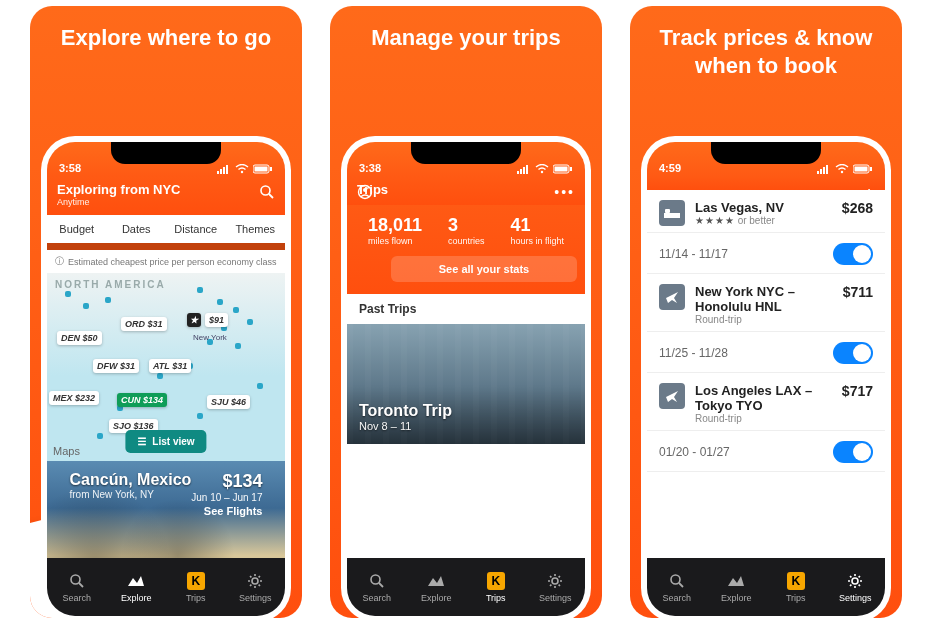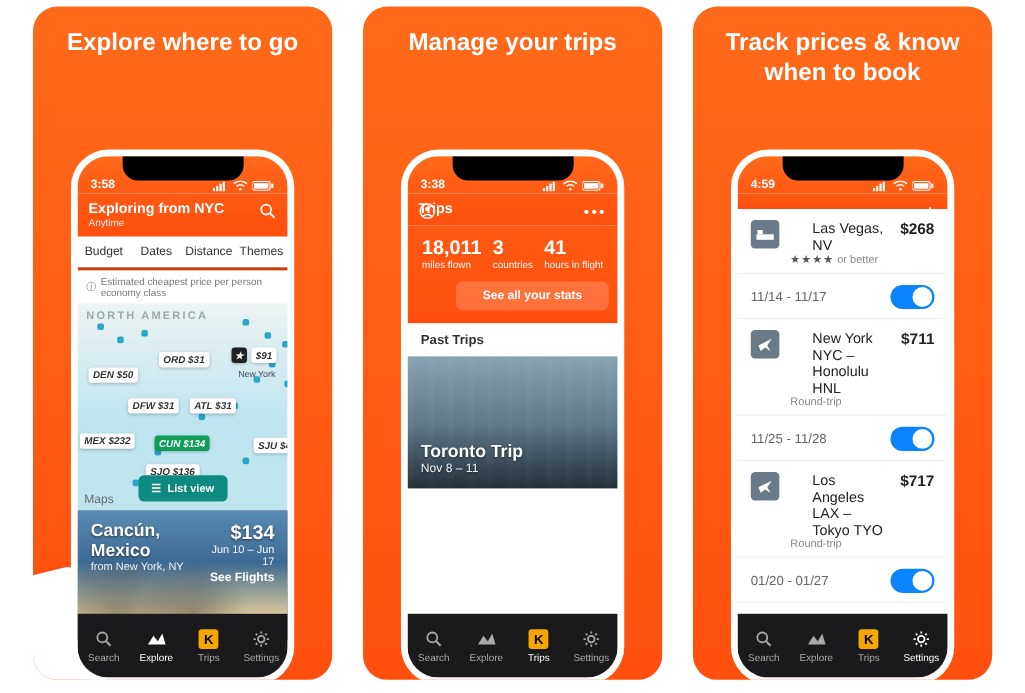--- a/index.html
+++ b/index.html
@@ -1,33 +1,33 @@
 <!DOCTYPE html>
 <html><head>
 <meta charset="utf-8">
 <style>
   * { box-sizing: border-box; margin: 0; padding: 0; }
   body { font-family: -apple-system, BlinkMacSystemFont, "Segoe UI", Arial, sans-serif; background: #fff; width: 932px; height: 630px; overflow: hidden; }
   .stage { display: flex; gap: 28px; padding: 6px 30px; }
   .panel { width: 278px; height: 612px; background: linear-gradient(180deg,#ff6a1a,#ff4f0e); border-radius: 22px; position: relative; overflow: hidden; }
   .panel-title { color:#fff; font-weight:800; text-align:center; padding:18px 18px 10px; font-size:22px; line-height:1.25; }
-  .phone { position:absolute; left:50%; transform:translateX(-50%); bottom:-4px; width:203px; height:486px; background:#fff; border-radius:34px; padding:6px; }
+  .phone { position:absolute; left:50%; transform:translateX(-50%); bottom:-4px; width:250px; height:486px; background:#fff; border-radius:34px; padding:6px; }
   .phone-inner { width:100%; height:100%; background:#fff; border-radius:28px; overflow:hidden; position:relative; }
   .notch { position:absolute; top:0; left:50%; transform:translateX(-50%); width:110px; height:22px; background:#000; border-bottom-left-radius:14px; border-bottom-right-radius:14px; z-index:5; }
   .status-bar { height:34px; background:linear-gradient(180deg,#ff6a1a,#ff5a14); color:#fff; display:flex; align-items:flex-end; justify-content:space-between; padding:0 12px 2px; font-size:11px; font-weight:600; }
   .status-icons { display:flex; gap:4px; align-items:center; }
   .sig, .wifi, .batt { display:inline-block; }
   .sig svg, .wifi svg, .batt svg { display:block; }
   .header { background:linear-gradient(180deg,#ff5a14,#ff4f0e); color:#fff; padding:6px 10px 8px; text-align:left; position:relative; }
   .header .title { font-size:13px; font-weight:700; }
   .header .sub { font-size:9px; opacity:.9; }
   .header .right-icon, .header .left-icon { position:absolute; top:8px; color:#fff; }
   .header .right-icon { right:10px; }
   .header .left-icon { left:10px; }
-  .tabs { display:flex; background:#fff; border-bottom:3px solid #c2410c; }
+  .tabs { display:flex; background:#fff; border-bottom:7px solid #c2410c; }
   .tab { flex:1; text-align:center; font-size:11px; padding:8px 0; color:#333; }
   .info-note { font-size:9px; color:#777; padding:5px 8px; display:flex; align-items:center; gap:4px; background:#fff; }
   .map { height:188px; background:linear-gradient(180deg,#eef3f3 0%,#bfe6f0 55%,#bfe6f0 100%); position:relative; overflow:hidden; }
   .map-label { position:absolute; top:6px; left:8px; font-size:10px; letter-spacing:2px; color:#9aa; font-weight:700; }
   .pin { position:absolute; background:#fff; border-radius:3px; font-size:9px; font-weight:700; padding:2px 4px; box-shadow:0 1px 3px rgba(0,0,0,.25); color:#333; white-space:nowrap;font-style:italic; }
   .pin.green { background:#0f9d58; color:#fff; }
   .pin.star { background:#222; color:#fff; padding:2px 3px; }
   .dot { position:absolute; width:6px; height:6px; background:#2aa6c8; border-radius:2px; }
   .listview { position:absolute; bottom:8px; left:50%; transform:translateX(-50%); background:#0f8a82; color:#fff; border-radius:5px; font-size:10px; font-weight:700; padding:6px 12px; display:flex; align-items:center; gap:6px; }
   .maps-credit { position:absolute; bottom:4px; left:6px; font-size:11px; color:#666; }
@@ -67,21 +67,21 @@
   .trip-text { position:absolute; left:12px; bottom:12px; text-shadow:0 1px 2px rgba(0,0,0,.6); }
   .trip-text .tname { font-size:16px; font-weight:800; }
   .trip-text .tdates { font-size:11px; opacity:.95; }
   .section-head { background:#fff; color:#333; font-size:12px; font-weight:800; padding:8px 12px; }
 
   
   .alert { padding:10px 12px 6px; border-bottom:1px solid #eee; }
   .alert-top { display:flex; align-items:flex-start; gap:10px; }
   .alert-icon { width:26px; height:26px; background:#6b7a89; border-radius:4px; display:flex; align-items:center; justify-content:center; color:#fff; flex:0 0 26px; }
   .alert-main { flex:1; }
-  .alert-title { font-size:13px; font-weight:400; color:#222;margin-left:20px; }
+  .alert-title { font-size:13px; font-weight:700; color:#222; }
   .alert-sub { font-size:10px; color:#888; }
   .alert-price { font-size:14px; font-weight:800; color:#222; }
   .alert-row2 { display:flex; align-items:center; justify-content:space-between; padding:10px 12px 8px; border-bottom:1px solid #eee; }
   .alert-dates { font-size:12px; color:#666; }
   .toggle { width:40px; height:22px; background:#0a84ff; border-radius:12px; position:relative; }
   .toggle::after { content:""; position:absolute; right:2px; top:2px; width:18px; height:18px; background:#fff; border-radius:50%; }
   .header .plus { font-size:20px; font-weight:300; line-height:1; }
   .chev { font-size:16px; font-weight:300; }
   .stars { color:#555; font-size:10px; letter-spacing:1px; }
 

